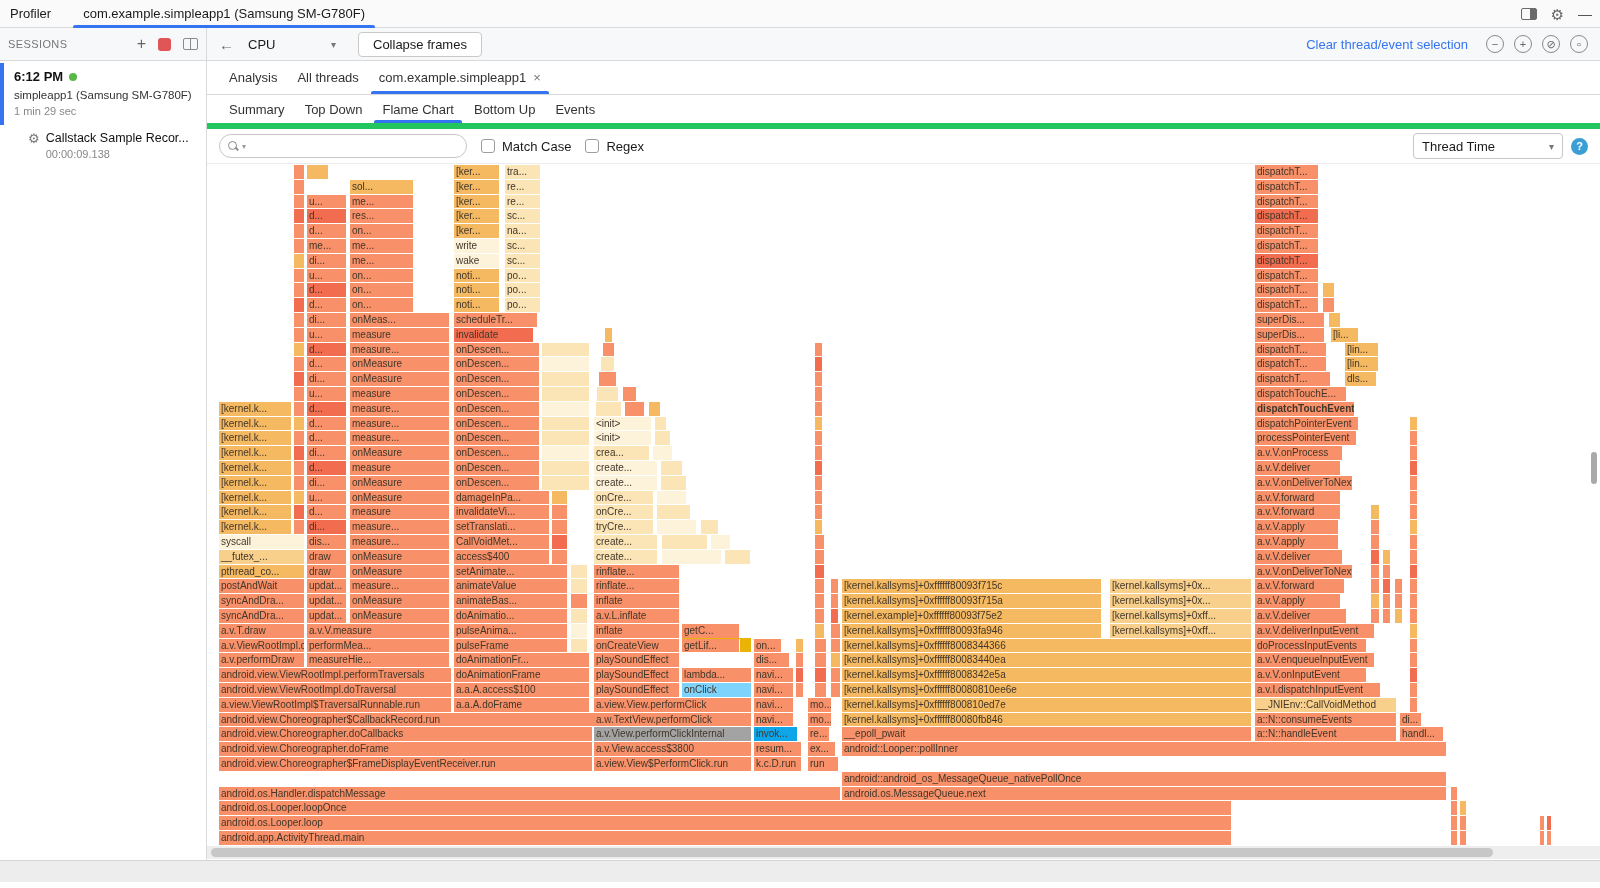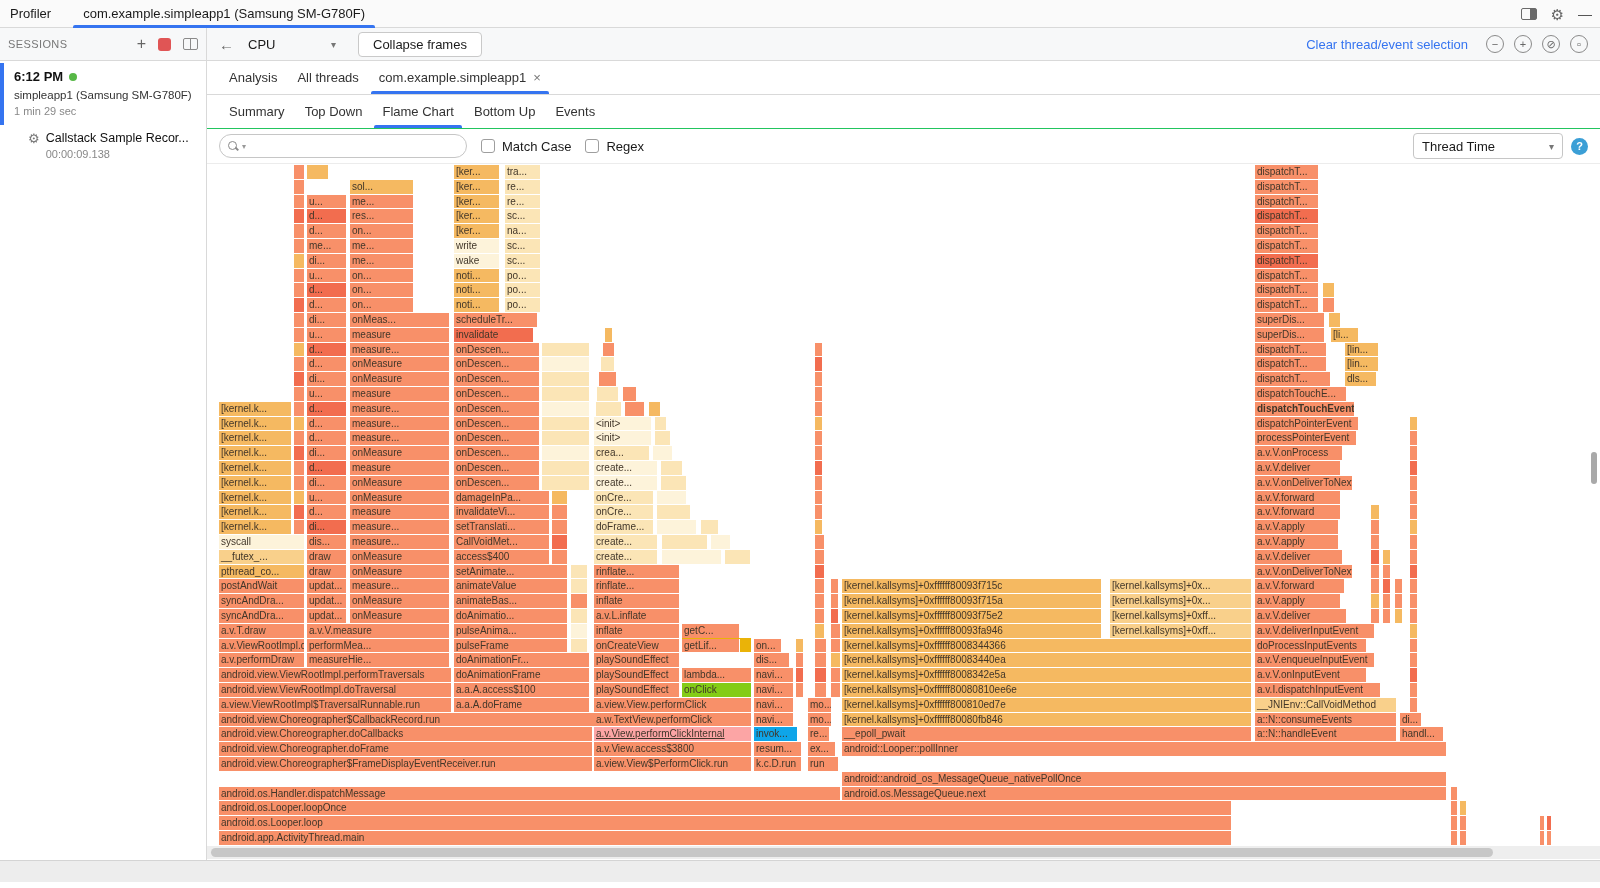--- a/index.html
+++ b/index.html
@@ -48,21 +48,21 @@
   .rec-row { display:flex; align-items:flex-start; gap:6px; padding:8px 8px 0 28px; }
   .rec-gear { color:#777; font-size:13px; }
   .rec-name { font-size:12.5px; color:#111; }
   .rec-time { font-size:11px; color:#888; margin-top:3px; }
 
   .main { flex:1; position:relative; background:#fff; }
   .tabsrow { height:34px; border-bottom:1px solid #d9d9d9; display:flex; align-items:stretch; padding-left:12px; }
   .tab { display:flex; align-items:center; padding:0 10px; font-size:13px; color:#333; position:relative; gap:7px; }
   .tab .ul { position:absolute; left:2px; right:2px; bottom:0; height:3px; background:#3574f0; border-radius:2px 2px 0 0; }
   .close-x { color:#777; font-size:13px; }
-  .subtabsrow { height:34px; border-bottom:1px solid #22c55e; display:flex; align-items:stretch; padding-left:12px;text-align:right; }
+  .subtabsrow { height:34px; border-bottom:6px solid #22c55e; display:flex; align-items:stretch; padding-left:12px;text-align:right; }
 
   .filterrow { height:35px; display:flex; align-items:center; padding:0 12px; border-bottom:1px solid #ececec; }
   .search { width:248px; height:24px; border:1px solid #c6c6c6; border-radius:13px; display:flex; align-items:center; padding:0 8px; gap:3px; background:#fff; }
   .mag { width:11px; height:11px; position:relative; }
   .mag::before { content:""; position:absolute; left:0; top:0; width:7px; height:7px; border:1.5px solid #8a8a8a; border-radius:50%; }
   .mag::after { content:""; position:absolute; left:7px; top:7px; width:4px; height:1.5px; background:#8a8a8a; transform:rotate(45deg); }
   .scaret { font-size:8px; color:#999; }
   .chk { display:flex; align-items:center; gap:7px; margin-left:14px; font-size:13px; color:#1a1a1a; }
   .box { width:14px; height:14px; border:1.5px solid #9e9e9e; border-radius:3px; background:#fff; }
   .fright { margin-left:auto; display:flex; align-items:center; gap:8px; }
@@ -381,40 +381,40 @@
           <div class="frame" style="left: 352px; top: 429.2px; width: 17px; background: rgb(248, 144, 105);"></div>
           <div class="frame" style="left: 352px; top: 414.4px; width: 17px; background: rgb(251, 229, 182);"></div>
           <div class="frame" style="left: 352px; top: 399.6px; width: 17px; background: rgb(251, 229, 182);"></div>
           <div class="frame" style="left: 333px; top: 384.8px; width: 16px; background: rgb(248, 144, 105);"></div>
           <div class="frame" style="left: 333px; top: 370px; width: 16px; background: rgb(242, 109, 79);"></div>
           <div class="frame" style="left: 333px; top: 355.2px; width: 16px; background: rgb(248, 144, 105);"></div>
           <div class="frame" style="left: 333px; top: 340.4px; width: 16px; background: rgb(248, 144, 105);"></div>
           <div class="frame" style="left: 333px; top: 325.6px; width: 16px; background: rgb(245, 185, 97);"></div>
           <div class="frame" style="left: 375px; top: 592px; width: 158px; background: rgb(248, 144, 105);">a.view.View$PerformClick.run</div>
           <div class="frame" style="left: 375px; top: 577.2px; width: 158px; background: rgb(248, 144, 105);">a.v.View.access$3800</div>
-          <div class="frame" style="left: 375px; top: 562.4px; width: 158px; background: #fca5a5; text-decoration: underline;">a.v.View.performClickInternal</div>
+          <div class="frame" style="left: 375px; top: 562.4px; width: 158px; background: #a3a3a3;">a.v.View.performClickInternal</div>
           <div class="frame" style="left: 375px; top: 547.6px; width: 158px; background: rgb(248, 144, 105);">a.w.TextView.performClick</div>
           <div class="frame" style="left: 375px; top: 532.8px; width: 158px; background: rgb(248, 144, 105);">a.view.View.performClick</div>
           <div class="frame" style="left: 375px; top: 518px; width: 86px; background: rgb(248, 144, 105);">playSoundEffect</div>
-          <div class="frame" style="left: 463px; top: 518px; width: 70px; background: #84cc16;">onClick</div>
+          <div class="frame" style="left: 463px; top: 518px; width: 70px; background: #7dd3fc;">onClick</div>
           <div class="frame" style="left: 375px; top: 503.2px; width: 86px; background: rgb(248, 144, 105);">playSoundEffect</div>
           <div class="frame" style="left: 463px; top: 503.2px; width: 70px; background: rgb(248, 144, 105);">lambda...</div>
           <div class="frame" style="left: 375px; top: 488.4px; width: 86px; background: rgb(248, 144, 105);">playSoundEffect</div>
           <div class="frame" style="left: 463px; top: 473px; width: 70px; background: #eab308;">onView...</div>
           <div class="frame" style="left: 375px; top: 473.6px; width: 86px; background: rgb(248, 144, 105);">onCreateView</div>
           <div class="frame" style="left: 463px; top: 473.6px; width: 58px; background: rgb(248, 144, 105);">getLif...</div>
           <div class="frame" style="left: 375px; top: 458.8px; width: 86px; background: rgb(248, 144, 105);">inflate</div>
           <div class="frame" style="left: 463px; top: 458.8px; width: 58px; background: rgb(248, 144, 105);">getC...</div>
           <div class="frame" style="left: 375px; top: 444px; width: 86px; background: rgb(248, 144, 105);">a.v.L.inflate</div>
           <div class="frame" style="left: 375px; top: 429.2px; width: 86px; background: rgb(248, 144, 105);">inflate</div>
           <div class="frame" style="left: 375px; top: 414.4px; width: 86px; background: rgb(248, 144, 105);">rinflate...</div>
           <div class="frame" style="left: 375px; top: 399.6px; width: 86px; background: rgb(248, 144, 105);">rinflate...</div>
           <div class="frame" style="left: 375px; top: 384.8px; width: 64px; background: rgb(251, 229, 182);">create...</div>
           <div class="frame" style="left: 375px; top: 370px; width: 64px; background: rgb(251, 229, 182);">create...</div>
-          <div class="frame" style="left: 375px; top: 355.2px; width: 60px; background: rgb(251, 229, 182);">doFrame...</div>
+          <div class="frame" style="left: 375px; top: 355.2px; width: 60px; background: rgb(251, 229, 182);">tryCre...</div>
           <div class="frame" style="left: 375px; top: 340.4px; width: 60px; background: rgb(251, 229, 182);">onCre...</div>
           <div class="frame" style="left: 375px; top: 325.6px; width: 60px; background: rgb(251, 229, 182);">onCre...</div>
           <div class="frame" style="left: 375px; top: 310.8px; width: 64px; background: rgb(253, 243, 218);">create...</div>
           <div class="frame" style="left: 375px; top: 296px; width: 64px; background: rgb(253, 243, 218);">create...</div>
           <div class="frame" style="left: 375px; top: 281.2px; width: 56px; background: rgb(251, 229, 182);">crea...</div>
           <div class="frame" style="left: 375px; top: 266.4px; width: 58px; background: rgb(253, 243, 218);">&lt;init&gt;</div>
           <div class="frame" style="left: 375px; top: 251.6px; width: 58px; background: rgb(253, 243, 218);">&lt;init&gt;</div>
           <div class="frame" style="left: 535px; top: 592px; width: 48px; background: rgb(248, 144, 105);">k.c.D.run</div>
           <div class="frame" style="left: 589px; top: 592px; width: 31px; background: rgb(248, 144, 105);">run</div>
           <div class="frame" style="left: 535px; top: 577.2px; width: 48px; background: rgb(248, 144, 105);">resum...</div>
@@ -492,21 +492,21 @@
           <div class="frame" style="left: 623px; top: 577.2px; width: 605px; background: rgb(248, 144, 105);">android::Looper::pollInner</div>
           <div class="frame" style="left: 623px; top: 562.4px; width: 410px; background: rgb(248, 144, 105);">__epoll_pwait</div>
           <div class="frame" style="left: 623px; top: 547.6px; width: 410px; background: rgb(245, 185, 97);">[kernel.kallsyms]+0xffffff80080fb846</div>
           <div class="frame" style="left: 623px; top: 532.8px; width: 410px; background: rgb(245, 185, 97);">[kernel.kallsyms]+0xffffff800810ed7e</div>
           <div class="frame" style="left: 623px; top: 518px; width: 410px; background: rgb(245, 185, 97);">[kernel.kallsyms]+0xffffff80080810ee6e</div>
           <div class="frame" style="left: 623px; top: 503.2px; width: 410px; background: rgb(245, 185, 97);">[kernel.kallsyms]+0xffffff8008342e5a</div>
           <div class="frame" style="left: 623px; top: 488.4px; width: 410px; background: rgb(245, 185, 97);">[kernel.kallsyms]+0xffffff80083440ea</div>
           <div class="frame" style="left: 623px; top: 473.6px; width: 410px; background: rgb(245, 185, 97);">[kernel.kallsyms]+0xffffff8008344366</div>
           <div class="frame" style="left: 623px; top: 458.8px; width: 260px; background: rgb(245, 185, 97);">[kernel.kallsyms]+0xffffff80093fa946</div>
           <div class="frame" style="left: 891px; top: 458.8px; width: 142px; background: rgb(249, 208, 139);">[kernel.kallsyms]+0xff...</div>
-          <div class="frame" style="left: 623px; top: 444px; width: 260px; background: rgb(245, 185, 97);">[kernel.kallsyms]+0xffffff80093f75e2</div>
+          <div class="frame" style="left: 623px; top: 444px; width: 260px; background: rgb(245, 185, 97);">[kernel.example]+0xffffff80093f75e2</div>
           <div class="frame" style="left: 891px; top: 444px; width: 142px; background: rgb(249, 208, 139);">[kernel.kallsyms]+0xff...</div>
           <div class="frame" style="left: 623px; top: 429.2px; width: 260px; background: rgb(245, 185, 97);">[kernel.kallsyms]+0xffffff80093f715a</div>
           <div class="frame" style="left: 891px; top: 429.2px; width: 142px; background: rgb(249, 208, 139);">[kernel.kallsyms]+0x...</div>
           <div class="frame" style="left: 623px; top: 414.4px; width: 260px; background: rgb(245, 185, 97);">[kernel.kallsyms]+0xffffff80093f715c</div>
           <div class="frame" style="left: 891px; top: 414.4px; width: 142px; background: rgb(249, 208, 139);">[kernel.kallsyms]+0x...</div>
           <div class="frame" style="left: 1036px; top: 562.4px; width: 142px; background: rgb(248, 144, 105);">a::N::handleEvent</div>
           <div class="frame" style="left: 1181px; top: 562.4px; width: 44px; background: rgb(248, 144, 105);">handl...</div>
           <div class="frame" style="left: 1036px; top: 547.6px; width: 142px; background: rgb(248, 144, 105);">a::N::consumeEvents</div>
           <div class="frame" style="left: 1181px; top: 547.6px; width: 22px; background: rgb(248, 144, 105);">di...</div>
           <div class="frame" style="left: 1036px; top: 532.8px; width: 142px; background: rgb(249, 208, 139);">__JNIEnv::CallVoidMethod</div>

